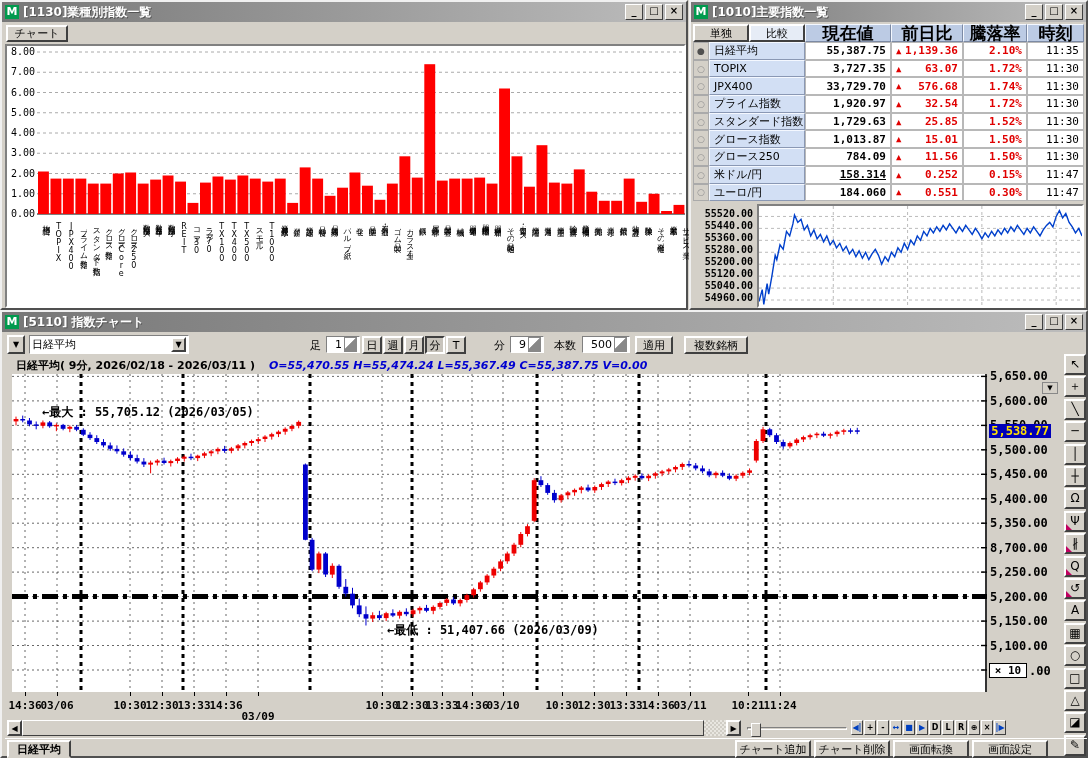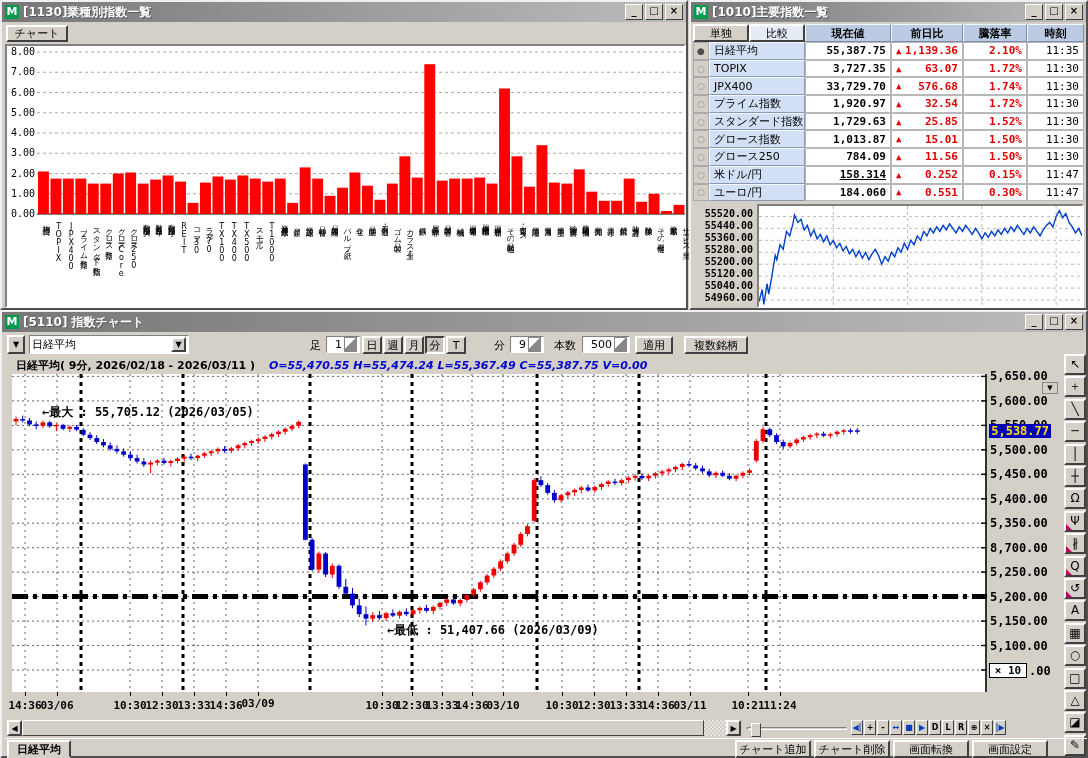--- a/index.html
+++ b/index.html
@@ -10,21 +10,21 @@
   .title{color:#fff;font-weight:bold;font-size:12px;white-space:nowrap;text-shadow:1px 1px 0 #555;}
   .winbtns{margin-left:auto;display:flex;gap:2px;}
   .winbtn{width:16px;height:14px;background:#d4d0c8;border:1px solid;border-color:#fff #404040 #404040 #fff;font-size:10px;line-height:11px;text-align:center;font-weight:bold;color:#000;}
   .btn{background:#d4d0c8;border:2px solid;border-color:#fff #404040 #404040 #fff;font-size:11px;color:#000;display:flex;align-items:center;justify-content:center;box-sizing:border-box;white-space:nowrap;}
   .btn.pressed{border-color:#404040 #fff #fff #404040;background:#c8c4bc;}
   .sunken{background:#fff;border:2px solid;border-color:#808080 #fff #fff #808080;box-sizing:border-box;}
   .field{background:#fff;border:1px solid;border-color:#808080 #fff #fff #808080;font-size:11px;text-align:right;padding:0 2px;box-sizing:border-box;display:flex;align-items:center;justify-content:flex-end;}
   .spin{width:11px;height:13px;margin-left:2px;background:linear-gradient(135deg,#fff 45%,#888 46%);border:1px solid #888;flex:0 0 auto;}
   .abs{position:absolute;box-sizing:border-box;}
   
-  .hcell{background:#bccbe4;border:1px solid;border-color:#f4f8ff #7c8aa4 #7c8aa4 #f4f8ff;font-size:11px;font-weight:bold;display:flex;align-items:center;justify-content:center;box-sizing:border-box;}
+  .hcell{background:#bccbe4;border:1px solid;border-color:#f4f8ff #7c8aa4 #7c8aa4 #f4f8ff;font-size:17px;font-weight:bold;display:flex;align-items:center;justify-content:center;box-sizing:border-box;}
   .ncell{background:#d2dff4;border:1px solid;border-color:#f4f8ff #8a98b4 #8a98b4 #f4f8ff;font-size:11px;display:flex;align-items:center;padding-left:4px;box-sizing:border-box;}
   .vcell{background:#fff;border:1px solid #b8b8b8;font-size:11px;font-weight:bold;display:flex;align-items:center;justify-content:flex-end;padding-right:4px;box-sizing:border-box;font-family:"DejaVu Sans Mono",monospace;}
   .red{color:#e00000;}
   .tool{width:22px;height:21px;background:#d4d0c8;border:2px solid;border-color:#fff #404040 #404040 #fff;font-size:12px;line-height:17px;text-align:center;position:relative;box-sizing:border-box;}
   .tool .sub{position:absolute;left:0;bottom:0;width:0;height:0;border-left:6px solid #c00060;border-top:6px solid transparent;}
   .navbtn{width:12px;height:15px;background:#d4d0c8;border:1px solid;border-color:#fff #404040 #404040 #fff;font-size:8px;line-height:13px;text-align:center;font-weight:bold;box-sizing:border-box;overflow:hidden;}
   .xlab{position:absolute;font-size:11px;font-weight:bold;font-family:"DejaVu Sans Mono",monospace;transform:translateX(-50%);white-space:nowrap;}
   .ylab{position:absolute;font-size:12px;font-weight:bold;font-family:"DejaVu Sans Mono",monospace;white-space:nowrap;}
   .seclab{writing-mode:vertical-rl;text-orientation:upright;font-size:8px;line-height:1;letter-spacing:-1px;height:88px;overflow:hidden;flex:0 0 12.55px;text-align:left;}
 </style>
@@ -705,21 +705,21 @@
         <div class="xlab" style="left: 45px; top: 3px;">03/06</div>
         <div style="position: absolute; left: 45px; top: -4px; width: 1px; height: 4px; background: rgb(0, 0, 0);"></div>
         <div class="xlab" style="left: 118px; top: 3px;">10:30</div>
         <div style="position: absolute; left: 118px; top: -4px; width: 1px; height: 4px; background: rgb(0, 0, 0);"></div>
         <div class="xlab" style="left: 150px; top: 3px;">12:30</div>
         <div style="position: absolute; left: 150px; top: -4px; width: 1px; height: 4px; background: rgb(0, 0, 0);"></div>
         <div class="xlab" style="left: 182px; top: 3px;">13:33</div>
         <div style="position: absolute; left: 182px; top: -4px; width: 1px; height: 4px; background: rgb(0, 0, 0);"></div>
         <div class="xlab" style="left: 214px; top: 3px;">14:36</div>
         <div style="position: absolute; left: 214px; top: -4px; width: 1px; height: 4px; background: rgb(0, 0, 0);"></div>
-        <div class="xlab" style="left: 246px; top: 1px;">03/09</div>
+        <div class="xlab" style="left: 246px; top: 14px;">03/09</div>
         <div style="position: absolute; left: 246px; top: -4px; width: 1px; height: 4px; background: rgb(0, 0, 0);"></div>
         <div class="xlab" style="left: 370px; top: 3px;">10:30</div>
         <div style="position: absolute; left: 370px; top: -4px; width: 1px; height: 4px; background: rgb(0, 0, 0);"></div>
         <div class="xlab" style="left: 400px; top: 3px;">12:30</div>
         <div style="position: absolute; left: 400px; top: -4px; width: 1px; height: 4px; background: rgb(0, 0, 0);"></div>
         <div class="xlab" style="left: 430px; top: 3px;">13:33</div>
         <div style="position: absolute; left: 430px; top: -4px; width: 1px; height: 4px; background: rgb(0, 0, 0);"></div>
         <div class="xlab" style="left: 460px; top: 3px;">14:36</div>
         <div style="position: absolute; left: 460px; top: -4px; width: 1px; height: 4px; background: rgb(0, 0, 0);"></div>
         <div class="xlab" style="left: 491px; top: 3px;">03/10</div>

